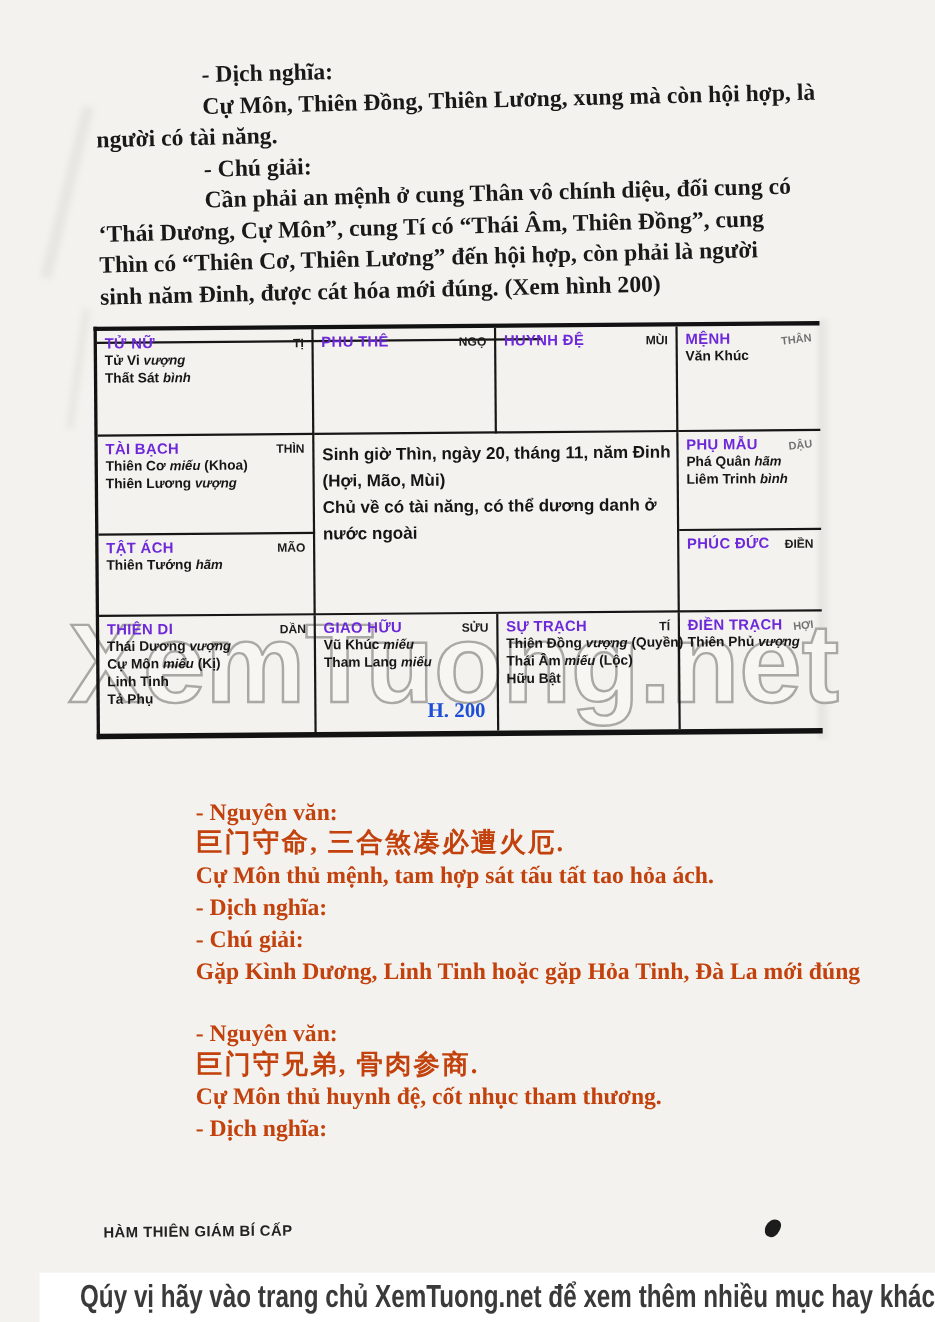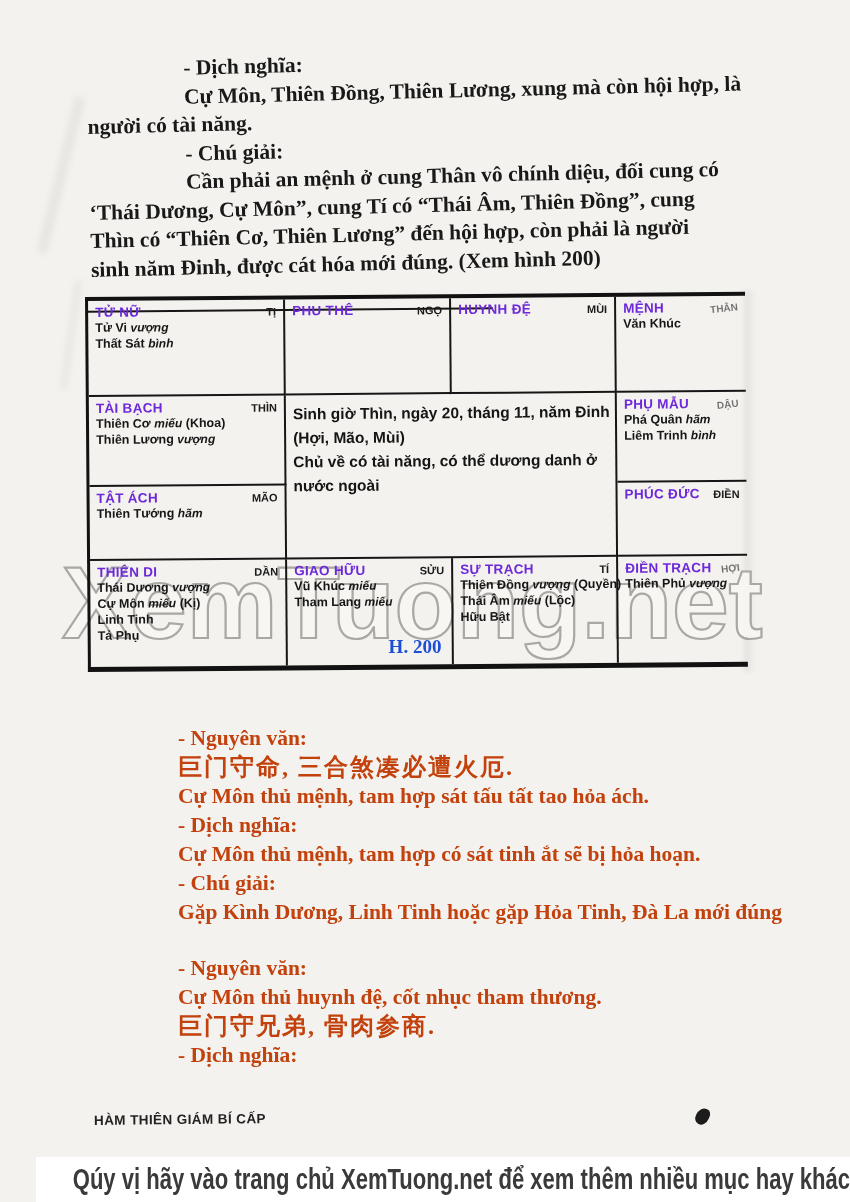--- a/index.html
+++ b/index.html
@@ -212,28 +212,27 @@
   <div class="edge-shadow"></div>
 
   <div class="caption">H. 200</div>
 
   <div class="sections">
     <div class="sec1">
       <div class="ln">- Nguyên văn:</div>
       <div class="ln zh">巨门守命, 三合煞凑必遭火厄.</div>
       <div class="ln ph">Cự Môn thủ mệnh, tam hợp sát tấu tất tao hỏa ách.</div>
       <div class="ln">- Dịch nghĩa:</div>
-      <div class="ln">Cự Môn thủ mệnh, tam hợp có sát tinh ắt sẽ bị hỏa hoạn.</div>
       <div class="ln">- Chú giải:</div>
       <div class="ln">Gặp Kình Dương, Linh Tinh hoặc gặp Hỏa Tinh, Đà La mới đúng</div>
     </div>
     <div class="sec2">
       <div class="ln">- Nguyên văn:</div>
+      <div class="ln zh">巨门守兄弟, 骨肉参商.</div>
       <div class="ln ph">Cự Môn thủ huynh đệ, cốt nhục tham thương.</div>
-      <div class="ln zh">巨门守兄弟, 骨肉参商.</div>
       <div class="ln">- Dịch nghĩa:</div>
     </div>
   </div>
 
   <div class="book-title">HÀM THIÊN GIÁM BÍ CẤP</div>
   <div class="ink-blob"></div>
 
   <div class="banner">
     <span class="bt">Qúy vị hãy vào trang chủ XemTuong.net để xem thêm nhiều mục hay khác</span>
   </div>

